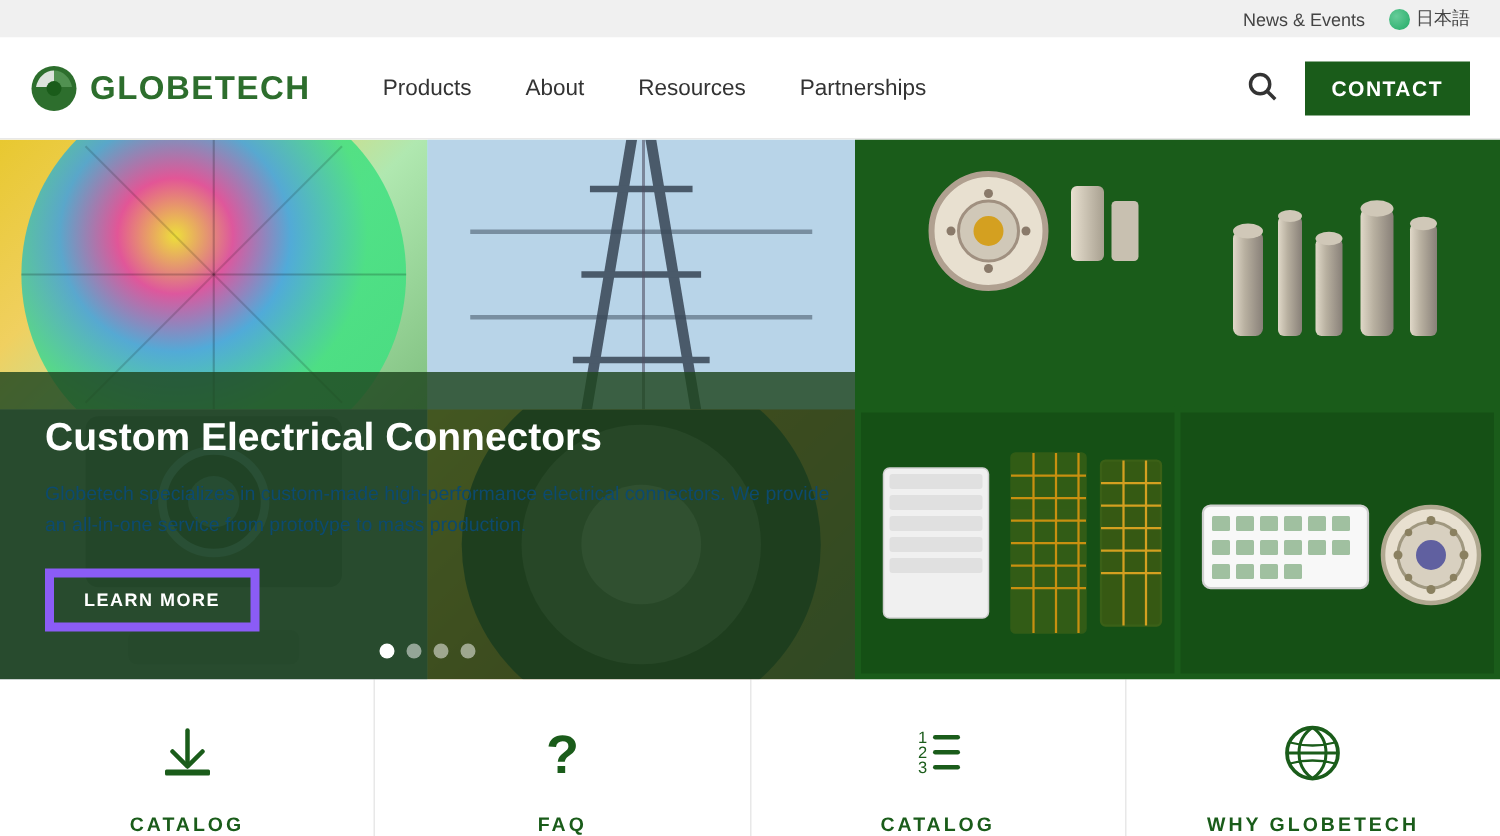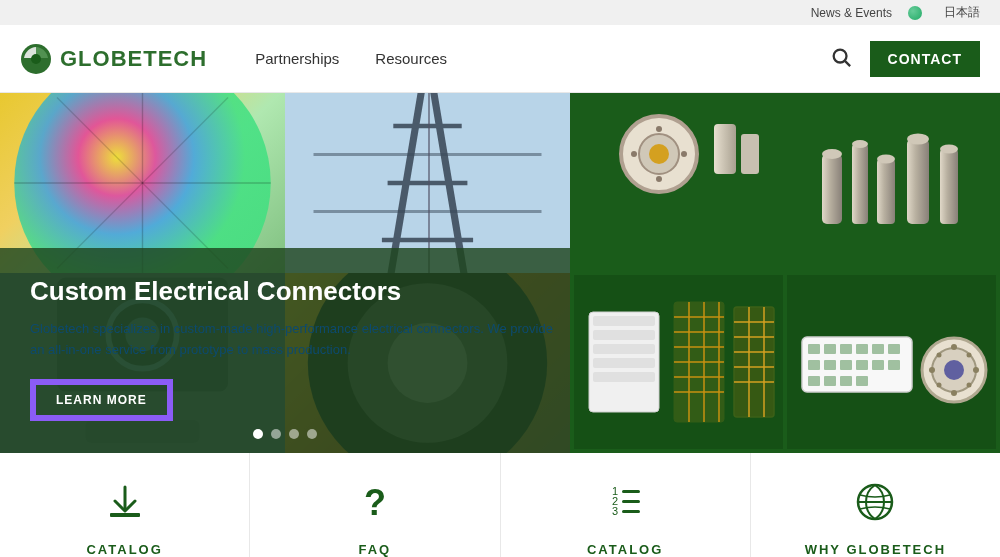--- a/index.html
+++ b/index.html
@@ -10,21 +10,21 @@
       background: #f0f0f0;
       display: flex;
       justify-content: flex-end;
       align-items: center;
       padding: 4px 20px;
       font-size: 12px;
       color: #444;
       gap: 16px;
     }
     .top-bar a { color: #444; text-decoration: none; }
-    .top-bar-jp { display: flex; align-items: center; gap: 22px; }
+    .top-bar-jp { display: flex; align-items: center; gap: 4px; }
     .globe-mini { width: 14px; height: 14px; border-radius: 50%; background: radial-gradient(circle at 35% 35%, #6c9, #2a6); display: inline-block; }
 
     
     .header {
       display: flex;
       align-items: center;
       padding: 0 20px;
       height: 68px;
       border-bottom: 1px solid #e8e8e8;
       background: #fff;
@@ -238,22 +238,24 @@
   <a class="logo" href="#">
     <svg class="logo-icon" viewBox="0 0 32 32">
       <circle cx="16" cy="16" r="15" fill="#2d6e2d"></circle>
       <path d="M16 4 C10 4 5 9 4 15 L16 15 Z" fill="#f0f0f0" opacity="0.9"></path>
       <path d="M16 15 L28 15 C27 9 22 4 16 4 Z" fill="#5a9a5a" opacity="0.8"></path>
       <circle cx="16" cy="16" r="5" fill="#1a5c1a"></circle>
     </svg>
     <span class="logo-text">GLOBETECH</span>
   </a>
   <nav>
+    <a href="#">Products</a>
+    <a href="#">About</a>
+    <a href="#">Resources</a>
     <a href="#">Partnerships</a>
-    <a href="#">Resources</a>
   </nav>
   <div class="header-actions">
     <button class="search-icon-btn">
       <svg width="22" height="22" viewBox="0 0 24 24" fill="none" stroke="#333" stroke-width="2.5">
         <circle cx="11" cy="11" r="7"></circle>
         <line x1="16.5" y1="16.5" x2="22" y2="22"></line>
       </svg>
     </button>
     <button class="contact-btn">CONTACT</button>
   </div>

